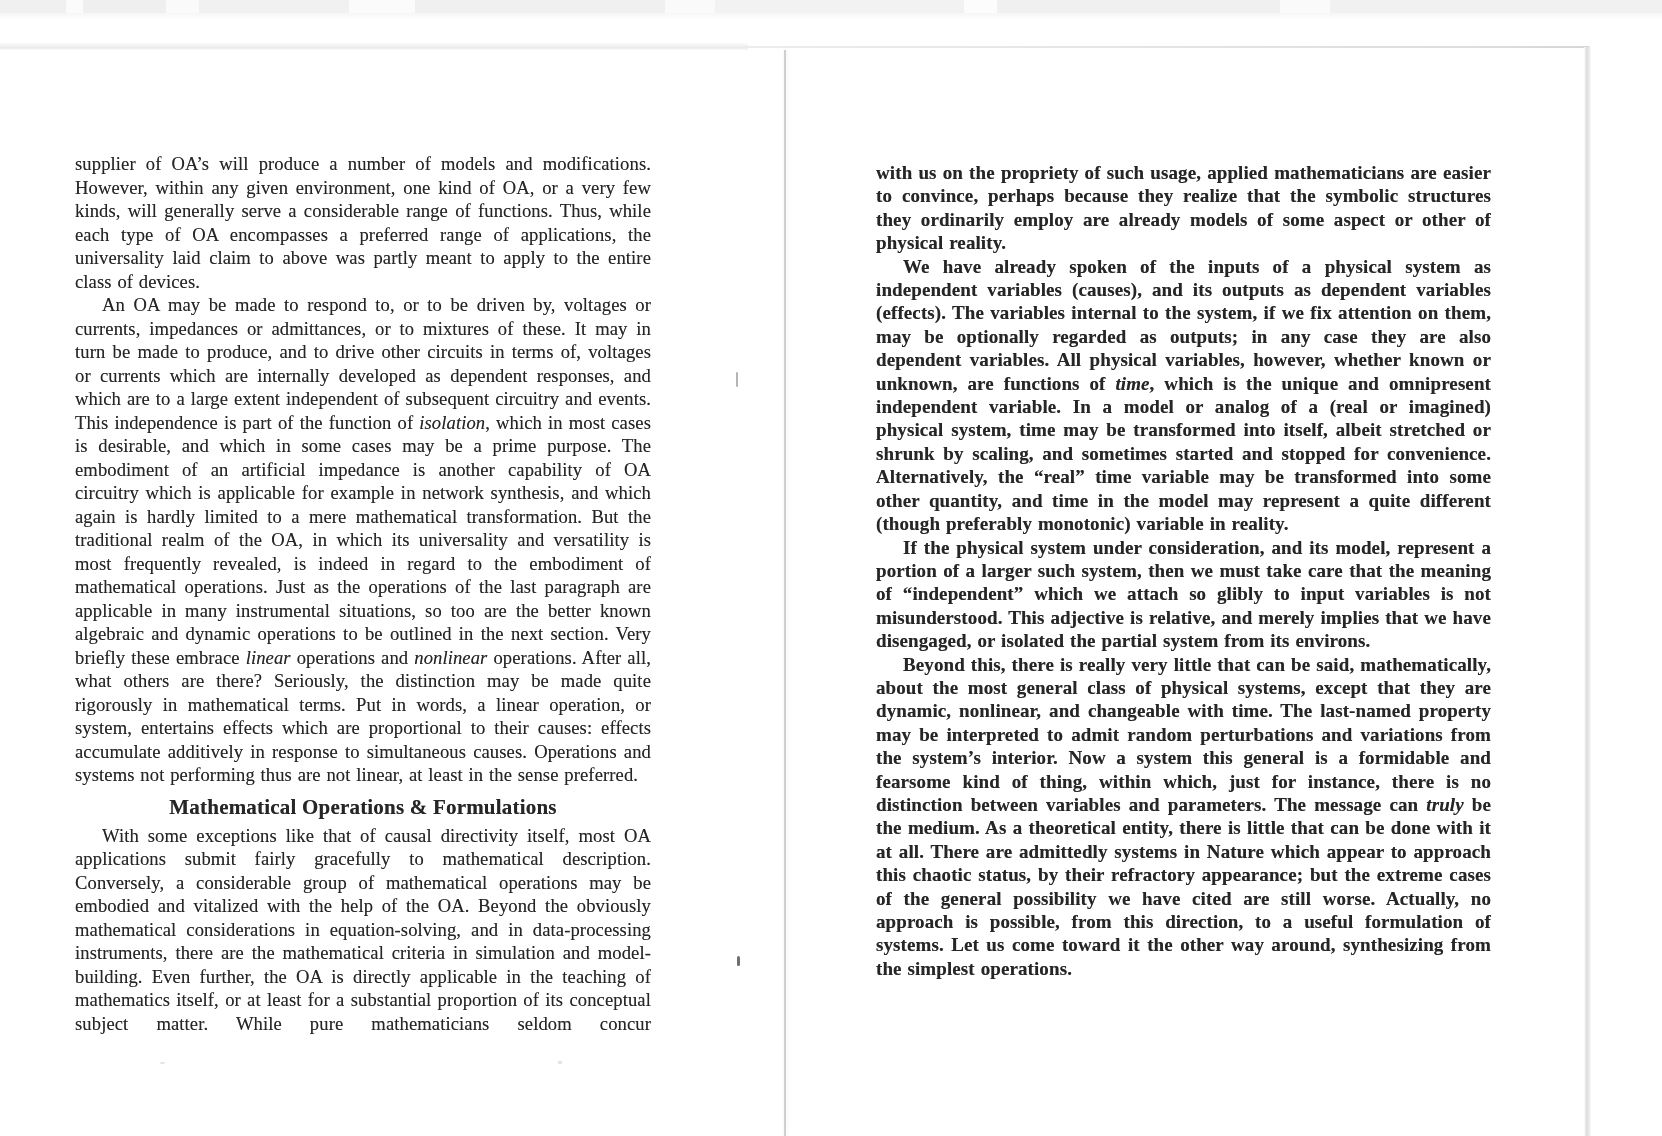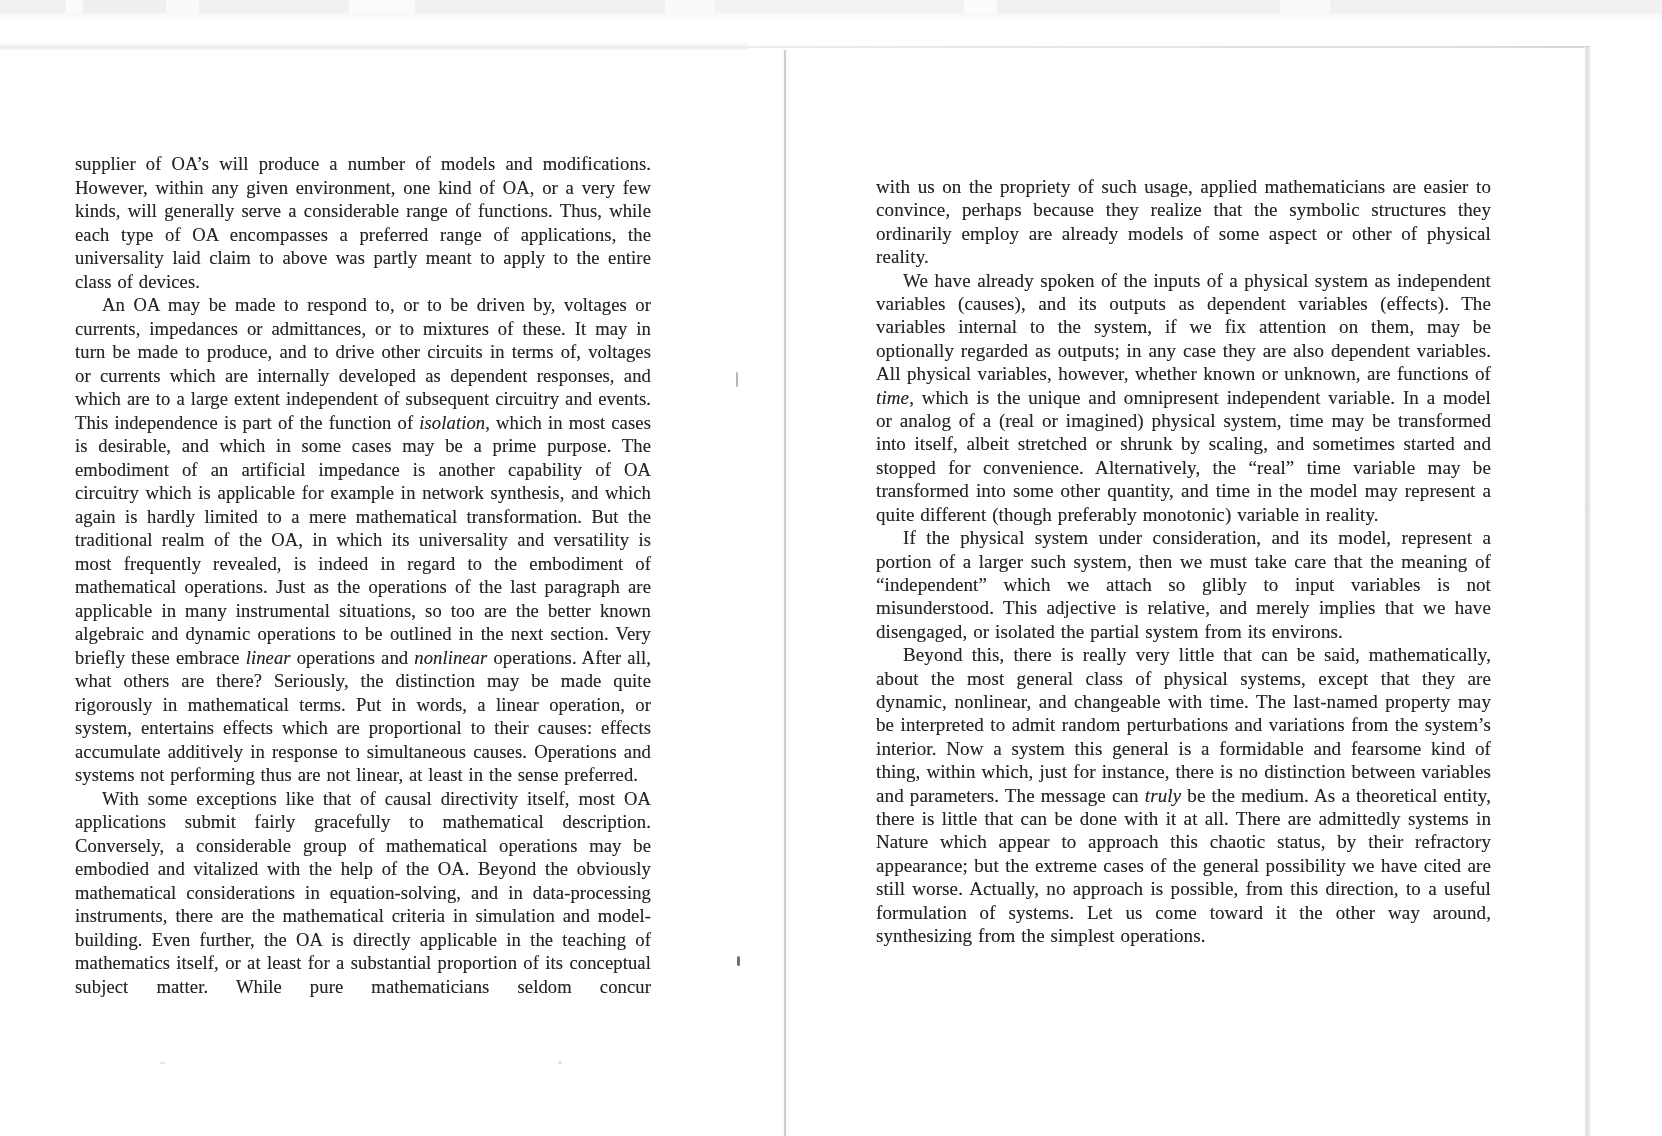--- a/index.html
+++ b/index.html
@@ -44,21 +44,21 @@
   }
   .artifact{position:absolute;background:#8d8d8d;border-radius:1px;}
   .artifact.a1{left:736px;top:372px;width:2px;height:15px;background:#b5b5b5;}
   .artifact.a2{left:737px;top:956px;width:3px;height:10px;background:#6f6f6f;border-radius:2px;}
   .artifact.a3{left:558px;top:1061px;width:4px;height:3px;background:#e2e2e2;}
   .artifact.a4{left:160px;top:1062px;width:5px;height:2px;background:#e6e6e6;}
 
   
   .page-col{position:absolute;}
   .page-col.left{left:75px;top:152px;width:576px;}
-  .page-col.right{left:876px;top:175px;width:615px;}
+  .page-col.right{left:876px;top:161px;width:615px;font-weight:bold;}
   .para{
     font-size:18.6px;line-height:23.5px;
     text-align:justify;
     margin:0;
     letter-spacing:0.1px;
     word-spacing:1px;
     text-shadow:0 0 0.5px rgba(30,30,30,0.45);
   }
   .page-col.right .para{font-size:19px;line-height:23.4px;}
   .para.indent{text-indent:27px;}
@@ -85,20 +85,21 @@
   <div class="gutter-shadow"></div>
   <div class="page-edge-line"></div>
   <div class="artifact a1"></div>
   <div class="artifact a2"></div>
   <div class="artifact a3"></div>
   <div class="artifact a4"></div>
 
   <div class="page-col left">
     <p class="para"><span>supplier of OA’s will produce a number of models and modifications. However, within any given environment, one kind of OA, or a very few kinds, will generally serve a considerable range of functions. Thus, while each type of OA encompasses a preferred range of applications, the universality laid claim to above was partly meant to apply to the entire class of devices.</span></p>
     <p class="para indent"><span>An OA may be made to respond to, or to be driven by, voltages or currents, impedances or admittances, or to mixtures of these. It may in turn be made to produce, and to drive other circuits in terms of, voltages or currents which are internally developed as dependent responses, and which are to a large extent independent of subsequent circuitry and events. This independence is part of the function of </span><i>isolation</i><span>, which in most cases is desirable, and which in some cases may be a prime purpose. The embodiment of an artificial impedance is another capability of OA circuitry which is applicable for example in network synthesis, and which again is hardly limited to a mere mathematical transformation. But the traditional realm of the OA, in which its universality and versatility is most frequently revealed, is indeed in regard to the embodiment of mathematical operations. Just as the operations of the last paragraph are applicable in many instrumental situations, so too are the better known algebraic and dynamic operations to be outlined in the next section. Very briefly these embrace </span><i>linear</i><span> operations and </span><i>nonlinear</i><span> operations. After all, what others are there? Seriously, the distinction may be made quite rigorously in mathematical terms. Put in words, a linear operation, or system, entertains effects which are proportional to their causes: effects accumulate additively in response to simultaneous causes. Operations and systems not performing thus are not linear, at least in the sense preferred.</span></p>
+    <h2 class="section-heading">Mathematical Operations &amp; Formulations</h2>
     <p class="para indent runs-on"><span>With some exceptions like that of causal directivity itself, most OA applications submit fairly gracefully to mathematical description. Conversely, a considerable group of mathematical operations may be embodied and vitalized with the help of the OA. Beyond the obviously mathematical considerations in equation-solving, and in data-processing instruments, there are the mathematical criteria in simulation and model-building. Even further, the OA is directly applicable in the teaching of mathematics itself, or at least for a substantial proportion of its conceptual subject matter. While pure mathematicians seldom concur</span></p>
   </div>
 
   <div class="page-col right">
     <p class="para"><span>with us on the propriety of such usage, applied mathematicians are easier to convince, perhaps because they realize that the symbolic structures they ordinarily employ are already models of some aspect or other of physical reality.</span></p>
     <p class="para indent"><span>We have already spoken of the inputs of a physical system as independent variables (causes), and its outputs as dependent variables (effects). The variables internal to the system, if we fix attention on them, may be optionally regarded as outputs; in any case they are also dependent variables. All physical variables, however, whether known or unknown, are functions of </span><i>time</i><span>, which is the unique and omnipresent independent variable. In a model or analog of a (real or imagined) physical system, time may be transformed into itself, albeit stretched or shrunk by scaling, and sometimes started and stopped for convenience. Alternatively, the “real” time variable may be transformed into some other quantity, and time in the model may represent a quite different (though preferably monotonic) variable in reality.</span></p>
     <p class="para indent"><span>If the physical system under consideration, and its model, represent a portion of a larger such system, then we must take care that the meaning of “independent” which we attach so glibly to input variables is not misunderstood. This adjective is relative, and merely implies that we have disengaged, or isolated the partial system from its environs.</span></p>
     <p class="para indent"><span>Beyond this, there is really very little that can be said, mathematically, about the most general class of physical systems, except that they are dynamic, nonlinear, and changeable with time. The last-named property may be interpreted to admit random perturbations and variations from the system’s interior. Now a system this general is a formidable and fearsome kind of thing, within which, just for instance, there is no distinction between variables and parameters. The message can </span><i>truly</i><span> be the medium. As a theoretical entity, there is little that can be done with it at all. There are admittedly systems in Nature which appear to approach this chaotic status, by their refractory appearance; but the extreme cases of the general possibility we have cited are still worse. Actually, no approach is possible, from this direction, to a useful formulation of systems. Let us come toward it the other way around, synthesizing from the simplest operations.</span></p>
   </div>
 

